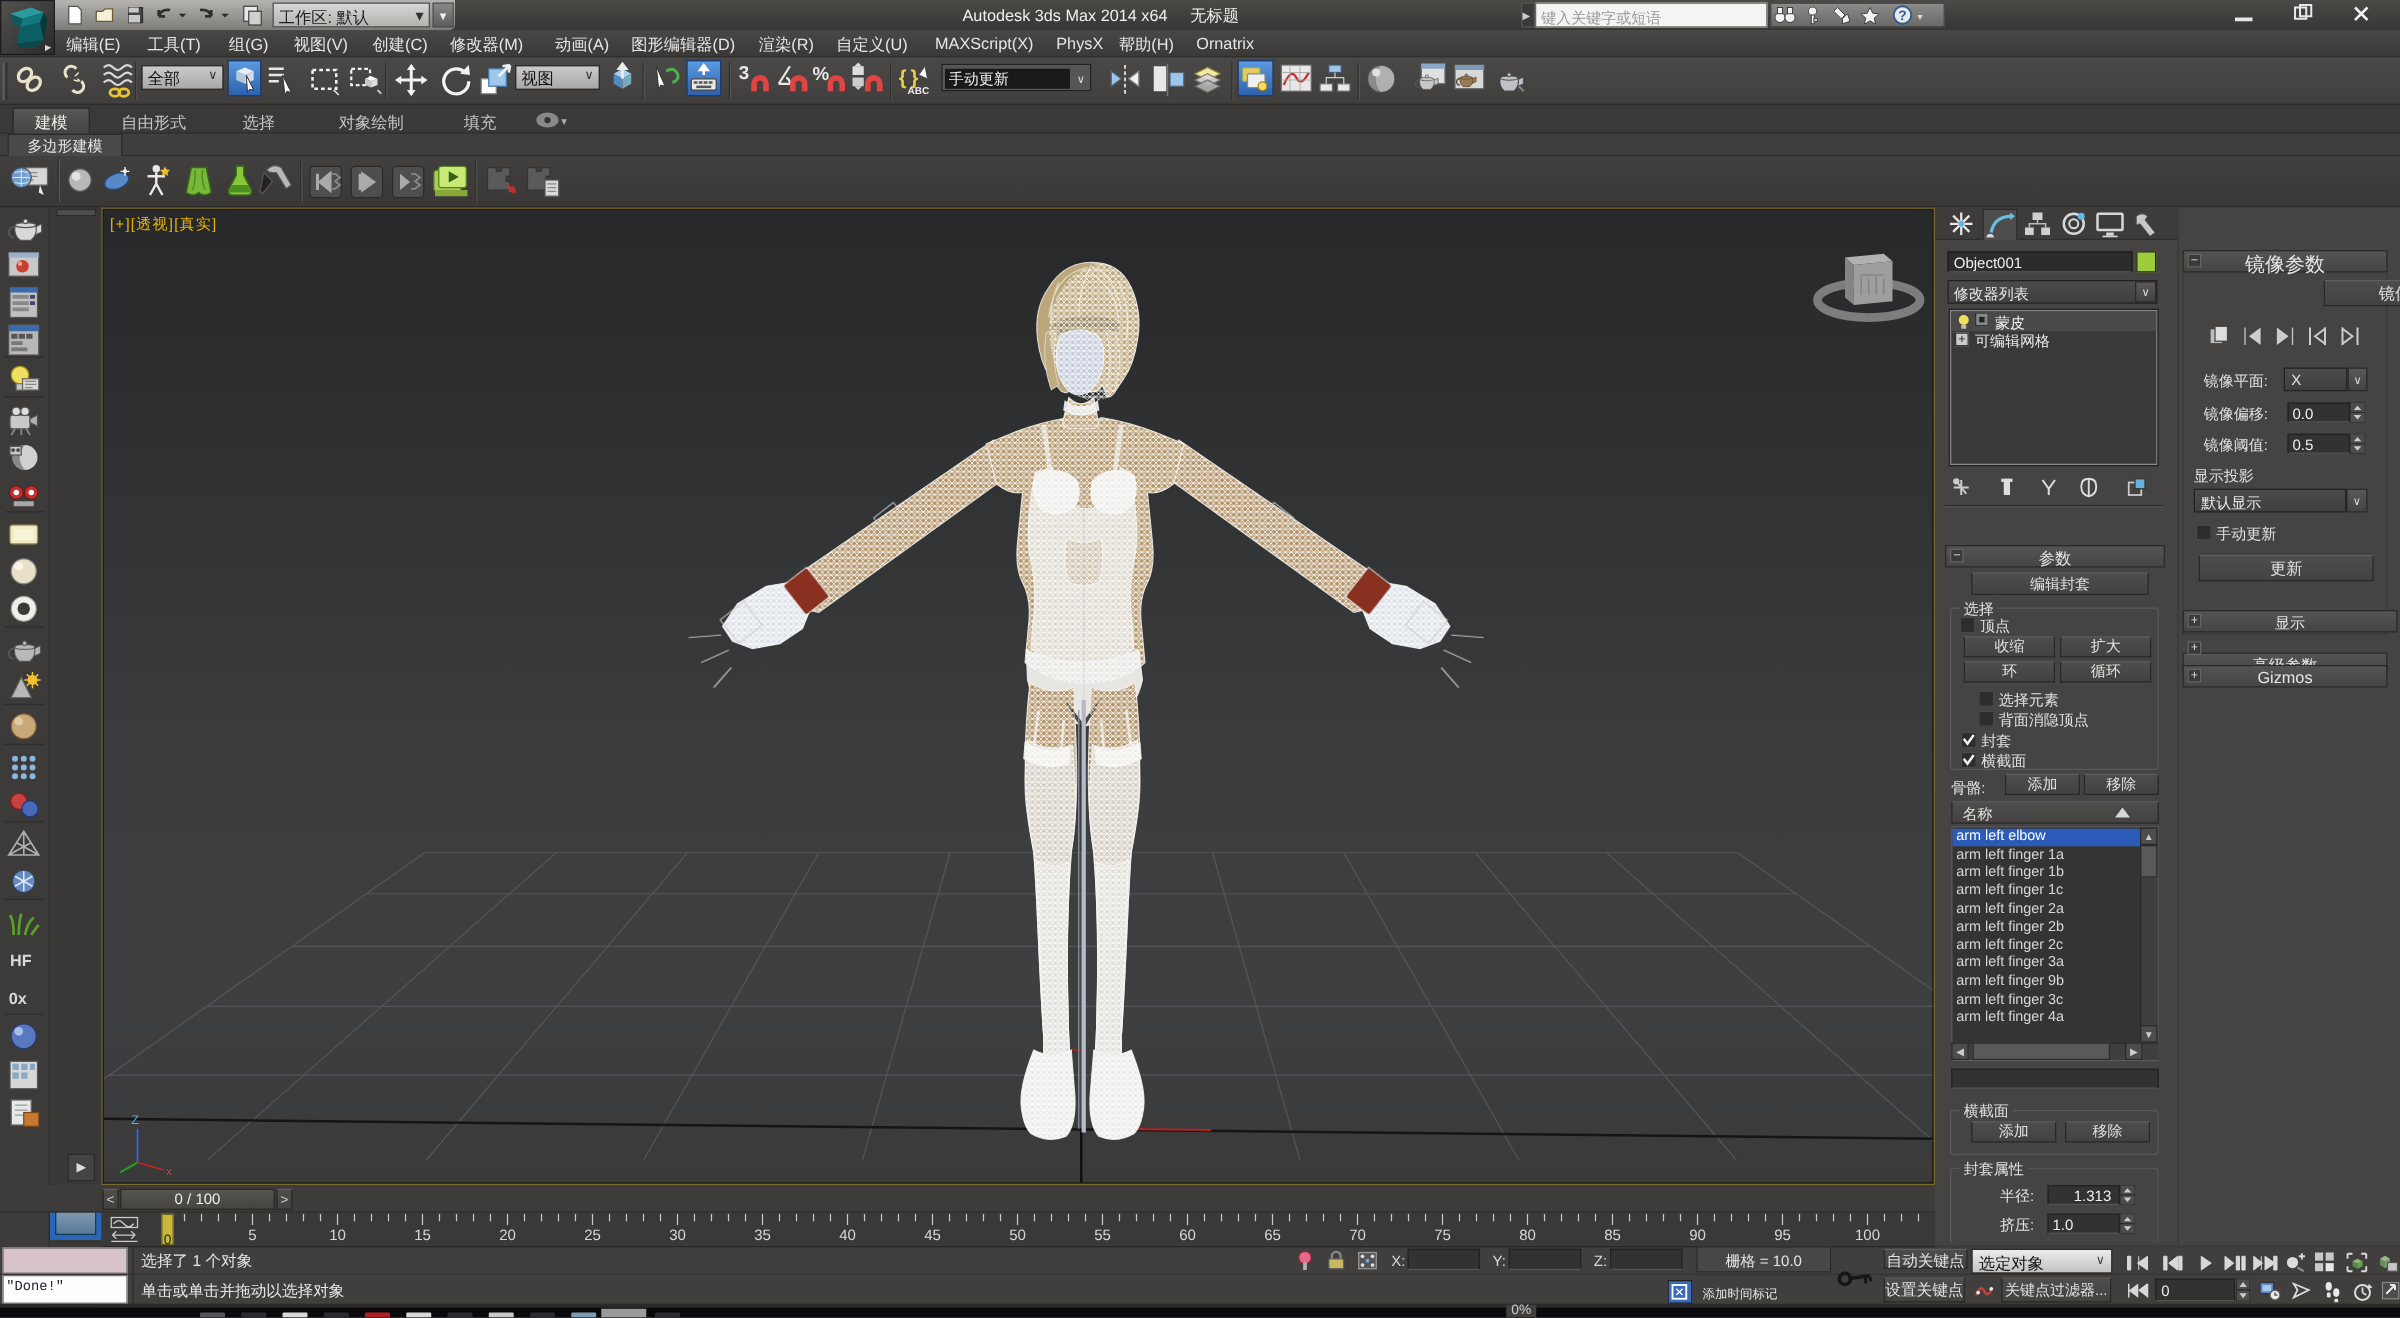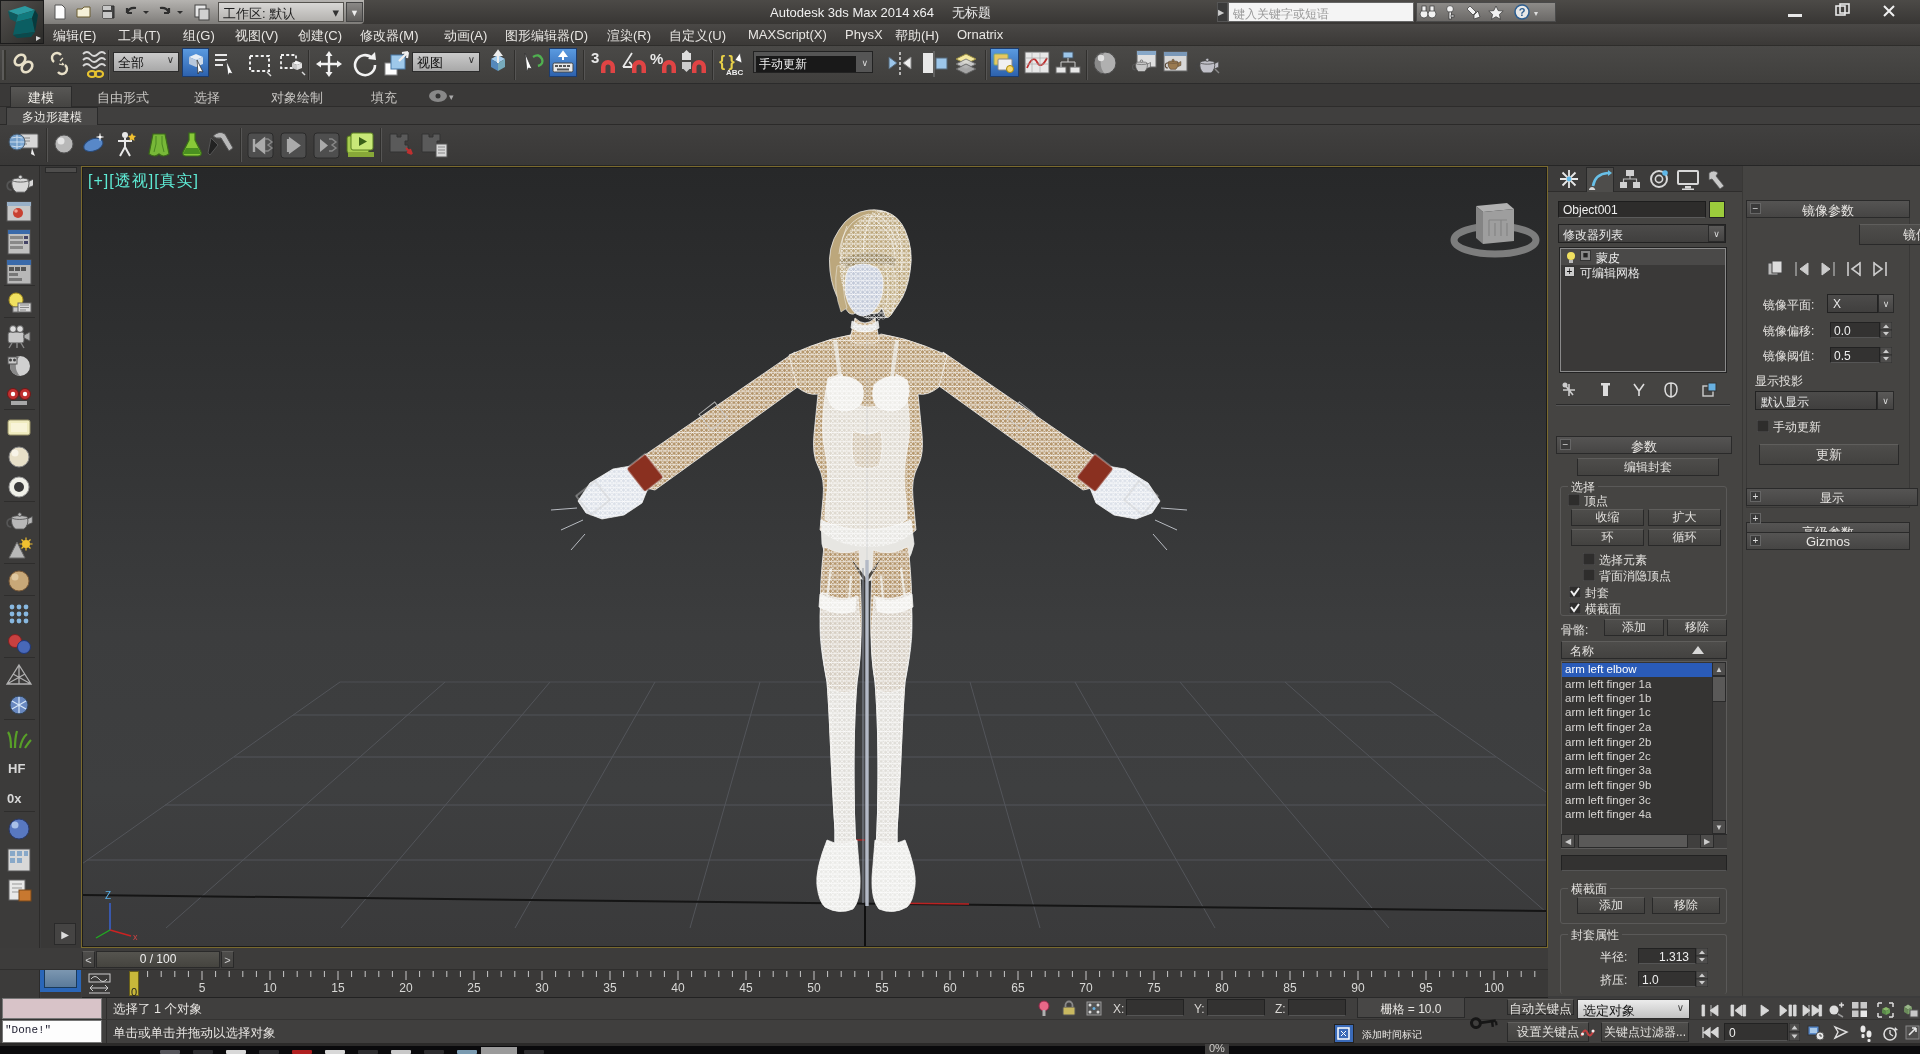--- a/index.html
+++ b/index.html
@@ -693,21 +693,21 @@
 
 <g opacity="0.95">
 <ellipse cx="1412" cy="72" rx="41" ry="14" fill="none" stroke="#909090" stroke-width="7" opacity="0.85"></ellipse>
 <polygon points="1393,38 1424,35 1431,41 1400,44" fill="#b9b9b9"></polygon>
 <polygon points="1393,38 1400,44 1400,76 1393,70" fill="#898989"></polygon>
 <polygon points="1400,44 1431,41 1431,73 1400,76" fill="#a5a5a5"></polygon>
 <path d="M1406 52 h18 M1406 52 v16 M1412 55 v13 M1418 52 v16 M1424 55 v13" stroke="#8a8a8a" stroke-width="1.2" fill="none"></path>
 </g>
 
 </svg>
-<div class="abs" style="left:88px;top:171px;font-size:16px;color:#5eead4;letter-spacing:1px;">[+][透视][真实]</div>
+<div class="abs" style="left:88px;top:171px;font-size:12px;color:#eab308;letter-spacing:1px;">[+][透视][真实]</div>
 <div class="abs" style="left:1548px;top:166px;width:194px;height:830px;background:#454442;"></div>
 <div class="abs" style="left:1742px;top:166px;width:178px;height:830px;background:#454442;border-left:1px solid #393836;"></div>
 <div class="abs" style="left:1548px;top:166px;width:194px;height:26px;background:#3d3c3b;border-bottom:1px solid #2e2d2c;"></div>
 <div class="abs" style="left:1586px;top:167px;width:28px;height:25px;background:#4e4d4b;border:1px solid #2a2a2a;border-bottom:none;"></div>
 <svg class="abs" style="left:1557px;top:168px;" width="24" height="22" viewBox="0 0 24 22">
     <g stroke="#e8e8e8" stroke-width="1.8">
       <path d="M12 2 v18 M3 11 h18 M5.5 4.5 l13 13 M18.5 4.5 l-13 13"></path>
     </g>
     <circle cx="12" cy="11" r="2.4" fill="#60b8e8"></circle>
   </svg>
@@ -839,21 +839,21 @@
     <path d="M6 13.5 l3 -3.5 h-6z" fill="#ccc"></path>
   </svg>
 <div class="abs" style="left:1600px;top:972px;font-size:12px;color:#e3e1de;">挤压:</div>
 <div class="abs inset" style="left:1638px;top:971px;width:58px;height:16px;font-size:12px;padding:1px 3px;color:#f0f0f0;">1.0</div>
 <svg class="abs" style="left:1696px;top:971px" width="12" height="16" viewBox="0 0 12 16">
     <rect width="12" height="8" fill="#4e4d4c" stroke="#2a2a2a" stroke-width="0.8"></rect>
     <rect y="8" width="12" height="8" fill="#4e4d4c" stroke="#2a2a2a" stroke-width="0.8"></rect>
     <path d="M6 2.5 l3 3.5 h-6z" fill="#ccc"></path>
     <path d="M6 13.5 l3 -3.5 h-6z" fill="#ccc"></path>
   </svg>
-<div class="abs" style="left:1746px;top:200px;width:164px;height:18px;background:linear-gradient(#555453,#464544);border:1px solid #2a2a2a;color:#e8e6e3;font-size:13px;text-align:center;padding-top:1px;">镜像参数</div>
+<div class="abs" style="left:1746px;top:200px;width:164px;height:18px;background:linear-gradient(#555453,#464544);border:1px solid #2a2a2a;color:#e8e6e3;font-size:16px;text-align:center;padding-top:1px;">镜像参数</div>
 <div class="abs" style="left:1750px;top:203px;width:11px;height:11px;background:#3a3a3a;border:1px solid #666;color:#ddd;font-size:10px;line-height:10px;text-align:center;">−</div>
 <div class="abs" style="left:1746px;top:218px;width:164px;height:290px;border:1px solid #393837;border-top:none;"></div>
 <div class="abs btn" style="left:1859px;top:224px;width:140px;height:21px;font-size:13px;line-height:19px;">镜像模式</div>
 <svg class="abs" style="left:1766px;top:259px;" width="20" height="20" viewBox="0 0 20 20">
     <rect x="2" y="4" width="10" height="12" fill="#bbb" stroke="#444"></rect>
     <rect x="6" y="2" width="10" height="12" fill="#ddd" stroke="#444"></rect>
   </svg>
 <svg class="abs" style="left:1792px;top:259px;" width="20" height="20" viewBox="0 0 20 20">
     <path d="M4 3 v14 M8 10 l8 -6 v12z" fill="#ccc" stroke="#ccc"></path>
   </svg>
@@ -1077,21 +1077,21 @@
 <div class="abs" style="left:1362px;top:1028px;font-size:10px;color:#e8e6e3;">添加时间标记</div>
 <svg class="abs" style="left:1469px;top:1013px;" width="30" height="20" viewBox="0 0 30 20">
     <g transform="rotate(-8 15 10)">
       <circle cx="7" cy="9" r="4.4" fill="none" stroke="#161616" stroke-width="3"></circle>
       <rect x="11" y="7.8" width="16" height="2.8" fill="#161616"></rect>
       <rect x="22" y="10" width="2.4" height="5" fill="#161616"></rect>
       <rect x="26" y="10" width="2.2" height="4" fill="#161616"></rect>
     </g>
   </svg>
 <div class="abs btn" style="left:1507px;top:999px;width:67px;height:16px;font-size:12.5px;line-height:19px;">自动关键点</div>
-<div class="abs btn" style="left:1507px;top:1022px;width:82px;height:20px;font-size:12.5px;line-height:19px;">设置关键点</div>
+<div class="abs btn" style="left:1507px;top:1022px;width:65px;height:20px;font-size:12.5px;line-height:19px;">设置关键点</div>
 <div class="abs" style="left:1577px;top:999px;width:113px;height:20px;background:linear-gradient(#ececec,#c2c2c2);border:1px solid #2c2c2c;color:#111;font-size:13px;padding:2px 5px;">选定对象<span style="float:right;color:#444;font-size:10px;">∨</span></div>
 <svg class="abs" style="left:1578px;top:1023px;" width="22" height="19" viewBox="0 0 22 19">
     <path d="M3 13 q4 -9 6.5 -3 t6.5 -3" stroke="#c04040" stroke-width="2" fill="none"></path>
     <circle cx="4.5" cy="11" r="1.5" fill="#eee"></circle>
     <circle cx="15" cy="8" r="1.5" fill="#eee"></circle>
   </svg>
 <div class="abs btn" style="left:1601px;top:1022px;width:88px;height:20px;font-size:12px;line-height:19px;">关键点过滤器...</div>
 <svg class="abs" style="left:1700px;top:1002px;" width="22" height="17" viewBox="0 0 22 17">
     <path d="M11 3 v11 M10 8.5 l8-5.5 v11z M2 3 h2.6 v11 h-2.6z" fill="#d8d8d8" stroke="#d8d8d8" stroke-width="0.8"></path>
   </svg>

